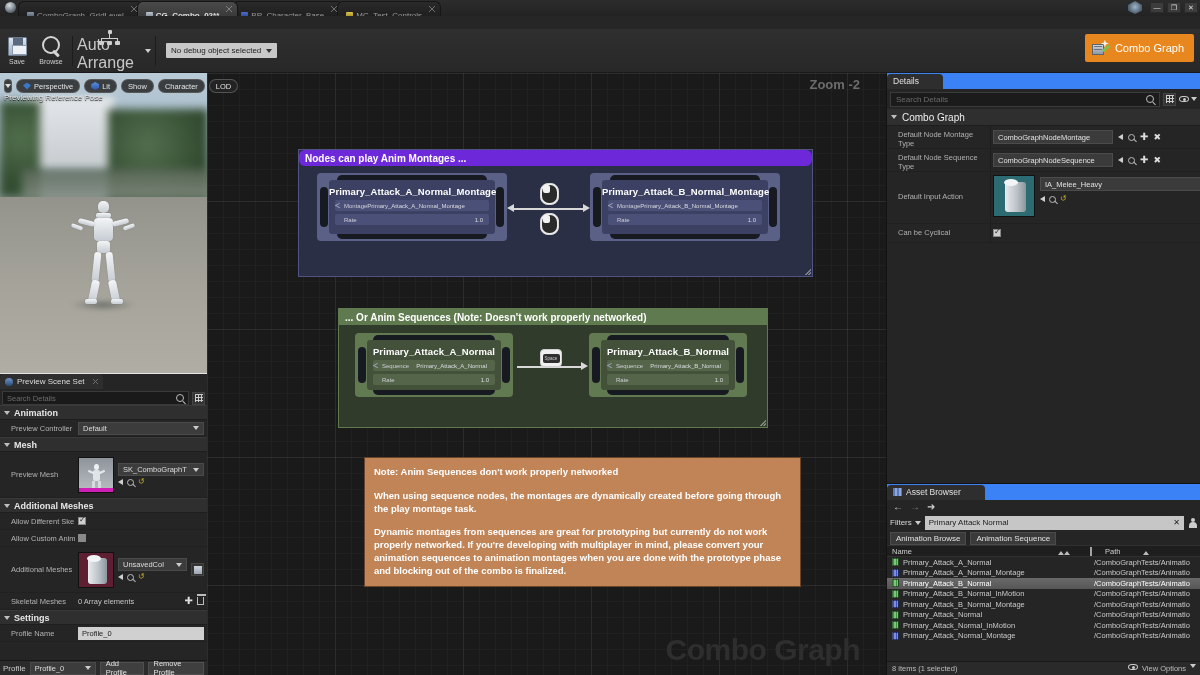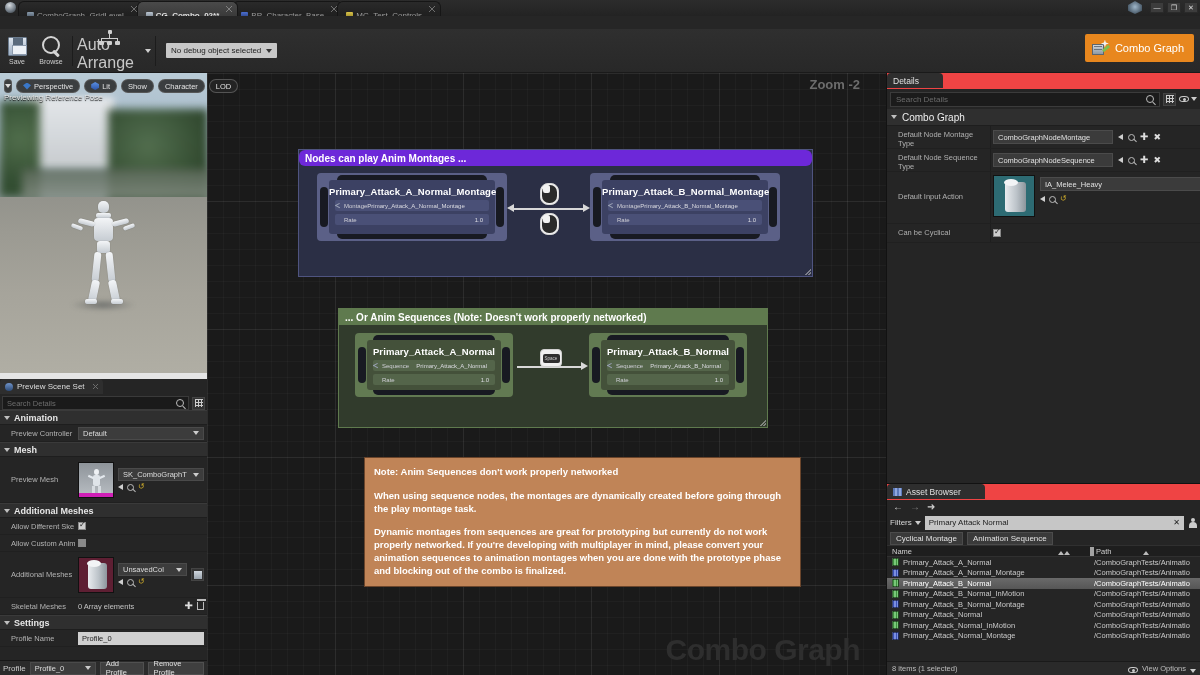--- a/index.html
+++ b/index.html
@@ -98,21 +98,21 @@
   .vp-btn.round { width:14px; padding:0; justify-content:center; }
   .vp-btn .cv { width:0;height:0;border-left:3px solid transparent;border-right:3px solid transparent;border-top:4px solid #ddd; }
   .persp-ico { width:8px;height:7px; background:#3a77c8; clip-path:polygon(0 40%,50% 0,100% 40%,50% 100%); }
   .lit-ico { width:8px;height:8px; background:linear-gradient(#5b8fe0,#2b53a8);
     clip-path:polygon(50% 0,100% 28%,100% 72%,50% 100%,0 72%,0 28%); }
   .vp-status { position:absolute; left:4px; top:93px; font-size:8px; color:#e4e4e4;
     text-shadow:0 1px 1px #000; z-index:5; }
 
   
   .lpanel { position:absolute; left:0; top:373px; width:207px; height:302px; background:#252525;
-    border-top:6px solid #e5e5e5; }
+    border-top:1px solid #e5e5e5; }
   .panel-tab { height:15px; background:#2e2e2e; display:flex; align-items:center; gap:4px;
     padding:0 18px 0 5px; font-size:8px; color:#ddd; border-radius:4px 4px 0 0; position:relative;
     width:max-content; max-width:140px; }
   .panel-tab .pt-x { position:absolute; right:5px; top:5px; width:5px;height:5px; opacity:.4;
     background:
       linear-gradient(45deg,transparent 43%,#ccc 43%,#ccc 57%,transparent 57%),
       linear-gradient(-45deg,transparent 43%,#ccc 43%,#ccc 57%,transparent 57%); }
   .pt-ico { width:8px;height:8px;border-radius:50%; background:linear-gradient(#6f93c9,#2c4a76); }
   .searchrow { height:14px; margin:2px 2px 0 2px; display:flex; align-items:center; gap:3px; }
   .searchbox { flex:1; height:14px; background:#1a1a1a; border:1px solid #3a3a3a;
@@ -224,21 +224,21 @@
     font-size:4.5px; color:#cfcfcf; display:flex; align-items:center; justify-content:center; }
 
   
   .notebox { position:absolute; background:#c08457; border:1px solid #6b452b; padding:7px 9px;margin-left:29px; }
   .notebox .nt { font-size:9.5px; font-weight:bold; color:#fff; line-height:1.45; }
   .notebox .np { font-size:9.5px; font-weight:bold; color:#fff; line-height:1.35; margin-top:11px; }
 
   
   .rpanel { position:absolute; left:886px; top:73px; width:314px; height:410px; background:#252525;
     border-left:1px solid #121212; }
-  .rtabrow { height:16px; background:#ef4444; display:flex; align-items:flex-start; }
+  .rtabrow { height:16px; background:#3b82f6; display:flex; align-items:center; }
   .rtab { height:15px; background:#2e2e2e; display:flex; align-items:center; gap:4px;
     padding:0 20px 0 6px; font-size:8.5px; color:#e0e0e0; border-radius:4px 4px 0 0; position:relative; }
   .rsearch { height:16px; margin:2px 3px; display:flex; align-items:center; gap:3px; }
   .rsearchbox { flex:1; height:15px; background:#1b1b1b; border:1px solid #3b3b3b;
     display:flex; align-items:center; padding:0 5px; }
   .rsearchbox .ph { font-size:8px; color:#6b6b6b; flex:1; }
   .rcat { height:17px; display:flex; align-items:center; gap:5px; padding-left:4px;
     background:#2f2f2f; border-bottom:1px solid #1e1e1e; font-size:10px; color:#eee; }
   .rrow { display:flex; align-items:stretch; min-height:19px; border-bottom:1px solid #202020; }
   .rrow .rname { width:103px; flex:none; font-size:7.5px; color:#b0b0b0; padding:4px 0 0 11px; }
@@ -259,35 +259,35 @@
     padding:0 4px; font-size:8px; color:#222; justify-content:space-between; }
   .person-ico { width:9px;height:10px; position:relative; flex:none; }
   .person-ico:before{content:"";position:absolute;left:3px;top:0;width:4px;height:4px;border-radius:50%;background:#ccc;}
   .person-ico:after{content:"";position:absolute;left:1px;top:4px;width:8px;height:6px;border-radius:4px 4px 0 0;background:#ccc;}
   .chiprow { height:14px; display:flex; gap:4px; padding:1px 3px; }
   .chip { height:13px; background:#3a3a3a; border:1px solid #4b4b4b; font-size:8px; color:#e2e2e2;
     display:flex; align-items:center; padding:0 5px; }
   .colhead { height:12px; background:#1e1e1e; display:flex; align-items:center;
     font-size:7.5px; color:#cfcfcf; border-top:1px solid #303030; border-bottom:1px solid #303030; }
   .colhead .c1 { width:203px; padding-left:5px; position:relative; }
-  .colhead .c2 { flex:1; padding-left:2px; position:relative; border-left:4px solid #a3a3a3; }
+  .colhead .c2 { flex:1; padding-left:13px; position:relative; border-left:2px solid #a3a3a3; }
   .sortcaret { position:absolute; width:0;height:0; border-left:3px solid transparent;
     border-right:3px solid transparent; border-bottom:4px solid #bbb; top:4px; }
   .arow { height:10.5px; display:flex; align-items:center; font-size:7.5px; color:#c9c9c9; }
   .arow.sel { background:linear-gradient(#6a6a6a,#565656); color:#fff; }
   .arow .an { width:203px; display:flex; align-items:center; gap:4px; padding-left:5px;
     overflow:hidden; white-space:nowrap; }
   .arow .ap { flex:1; overflow:hidden; white-space:nowrap; padding-left:4px; }
   .aico { width:7px;height:8px; flex:none; border:1px solid rgba(0,0,0,.5); }
   .aico.seq { background:repeating-linear-gradient(90deg,#3f8f3f 0 1.5px,#78c878 1.5px 3px); }
   .aico.mont { background:repeating-linear-gradient(90deg,#3a51b5 0 1.5px,#7b8ee0 1.5px 3px); }
   .abfooter { position:absolute; left:0; bottom:0; width:314px; height:14px; background:#2a2a2a;
     display:flex; align-items:center; justify-content:space-between; padding:0 5px;
     font-size:7.5px; color:#bdbdbd; border-top:1px solid #1a1a1a; }
-  .vo { display:flex; align-items:flex-end; gap:4px; }
+  .vo { display:flex; align-items:flex-start; gap:4px; }
 </style>
 </head>
 <body>
 
 <div id="app">
 
   <div class="titlebar">
     <div class="ue-logo"></div>
     <div class="tabs">
       <div class="tab">
@@ -766,21 +766,21 @@
         <span>Filters</span>
         <span class="cv" style="width:0;height:0;border-left:3px solid transparent;border-right:3px solid transparent;border-top:4px solid #ccc;"></span>
       </div>
       <div class="filterbox">
         <span>Primary Attack Normal</span>
         <span>✕</span>
       </div>
       <span class="person-ico"></span>
     </div>
     <div class="chiprow">
-      <div class="chip">Cyclical Montage</div>
+      <div class="chip">Animation Browse</div>
       <div class="chip">Animation Sequence</div>
     </div>
     <div class="colhead">
       <div class="c1">
         <span>Name</span>
         <span class="sortcaret" style="right:26px"></span>
         <span class="sortcaret" style="right:20px"></span>
       </div>
       <div class="c2">
         <span>Path</span>

